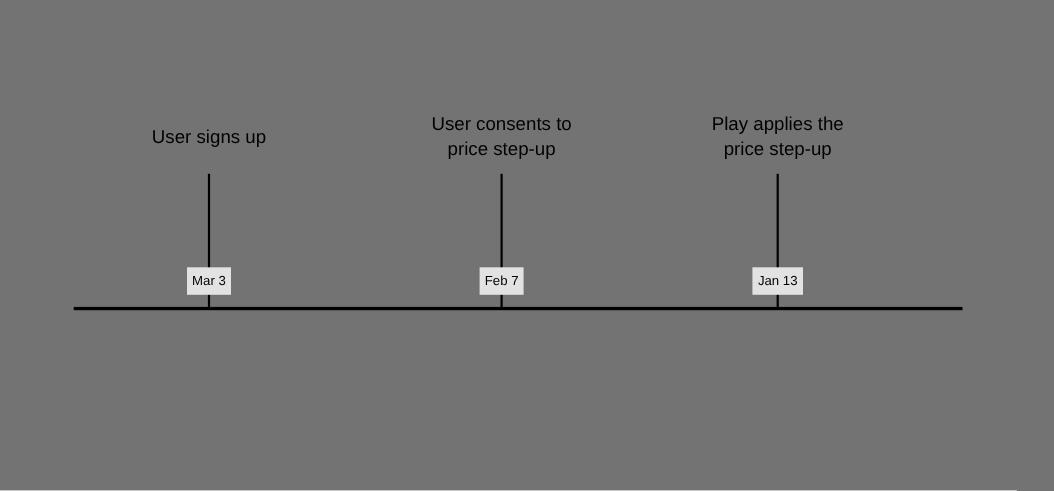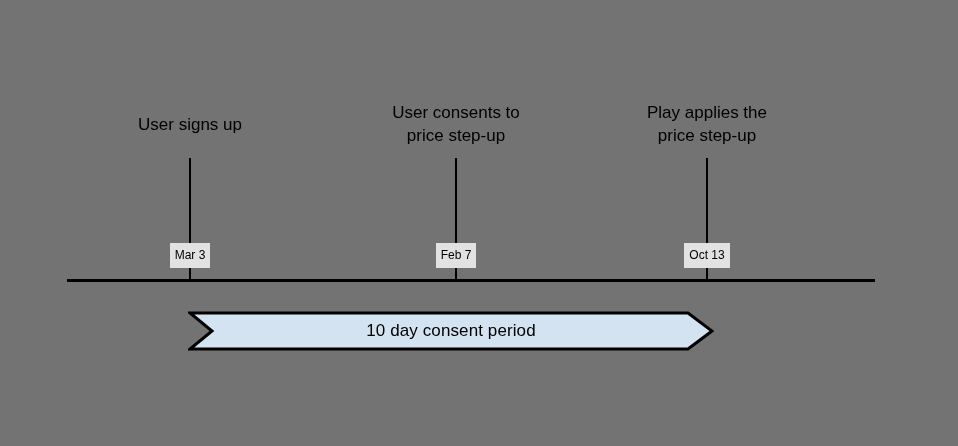--- a/index.html
+++ b/index.html
@@ -124,24 +124,18 @@
     <div class="date-chip-wrap">
       <span class="date-chip">Feb 7</span>
     </div>
   </div>
 
   <div class="event" id="event-2" style="left:707px">
     <div class="tick-line"></div>
     <div class="event-label two-line">Play applies the
 price step-up</div>
     <div class="date-chip-wrap">
-      <span class="date-chip">Oct 13</span>
+      <span class="date-chip">Jan 13</span>
     </div>
   </div>
 
-  <div class="banner">
-    <svg viewBox="0 0 526 40" xmlns="http://www.w3.org/2000/svg">
-      <polygon points="2,2 500,2 524,20 500,38 2,38 24,20" fill="#d4e3f1" stroke="#000000" stroke-width="3" stroke-linejoin="miter"></polygon>
-    </svg>
-    <div class="banner-text">10 day consent period</div>
-  </div>
 
 </div>
 
 </body></html>

